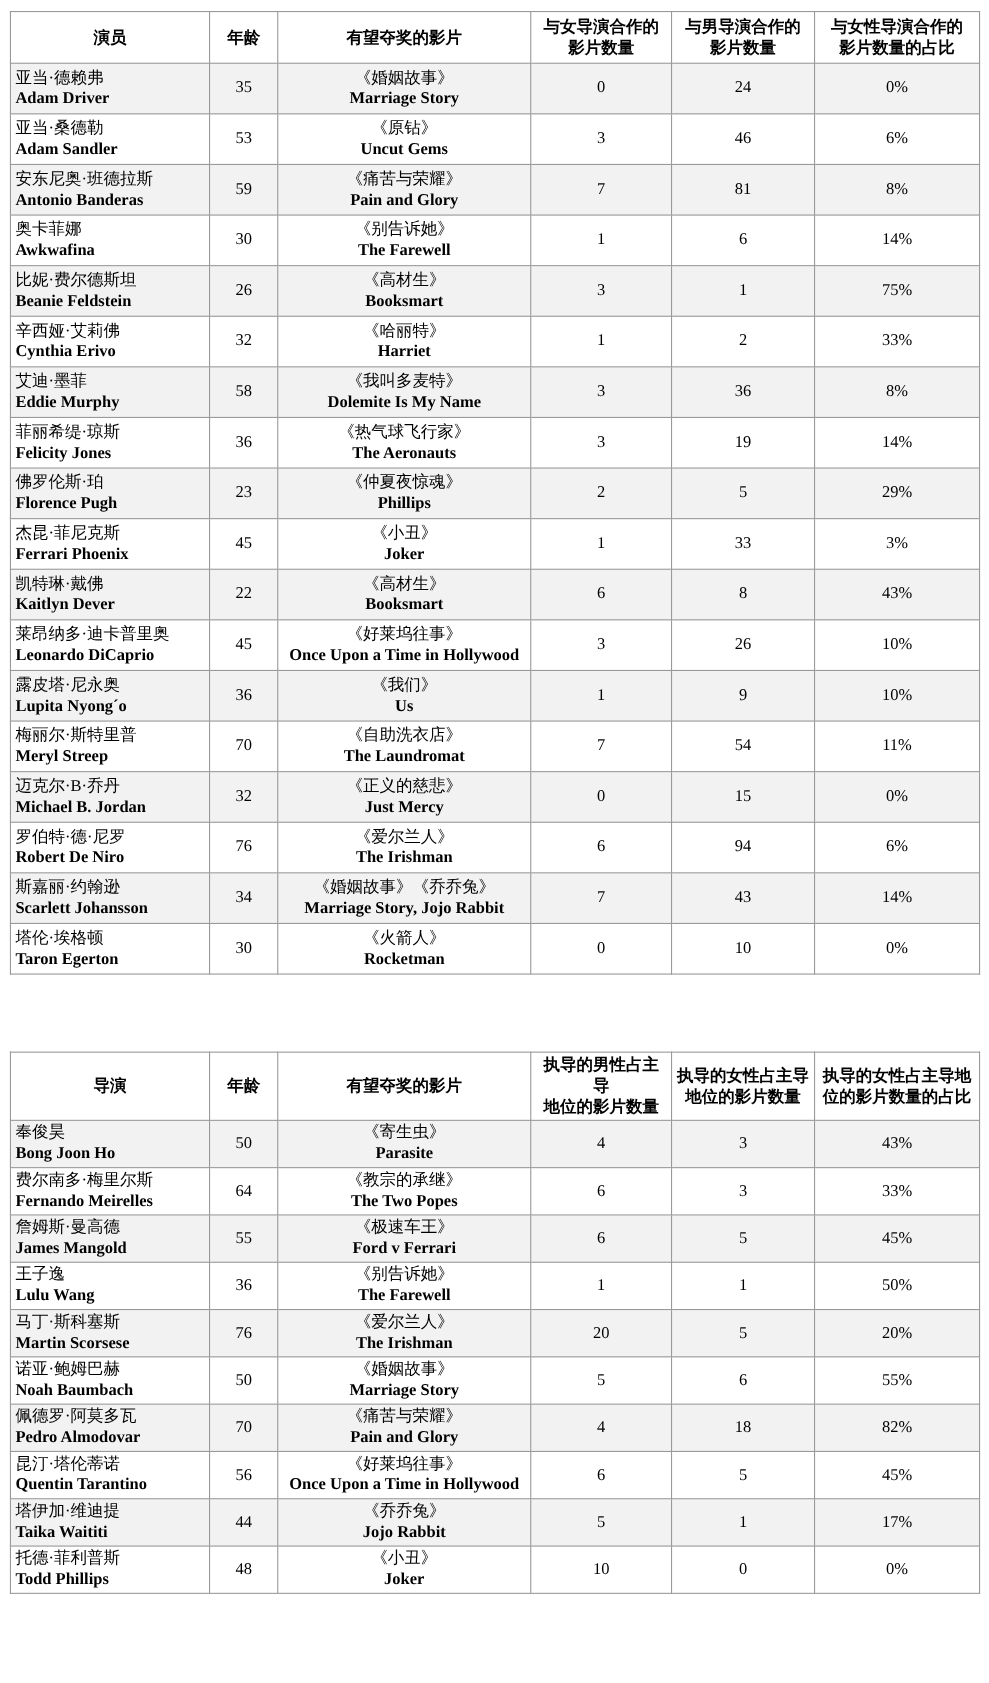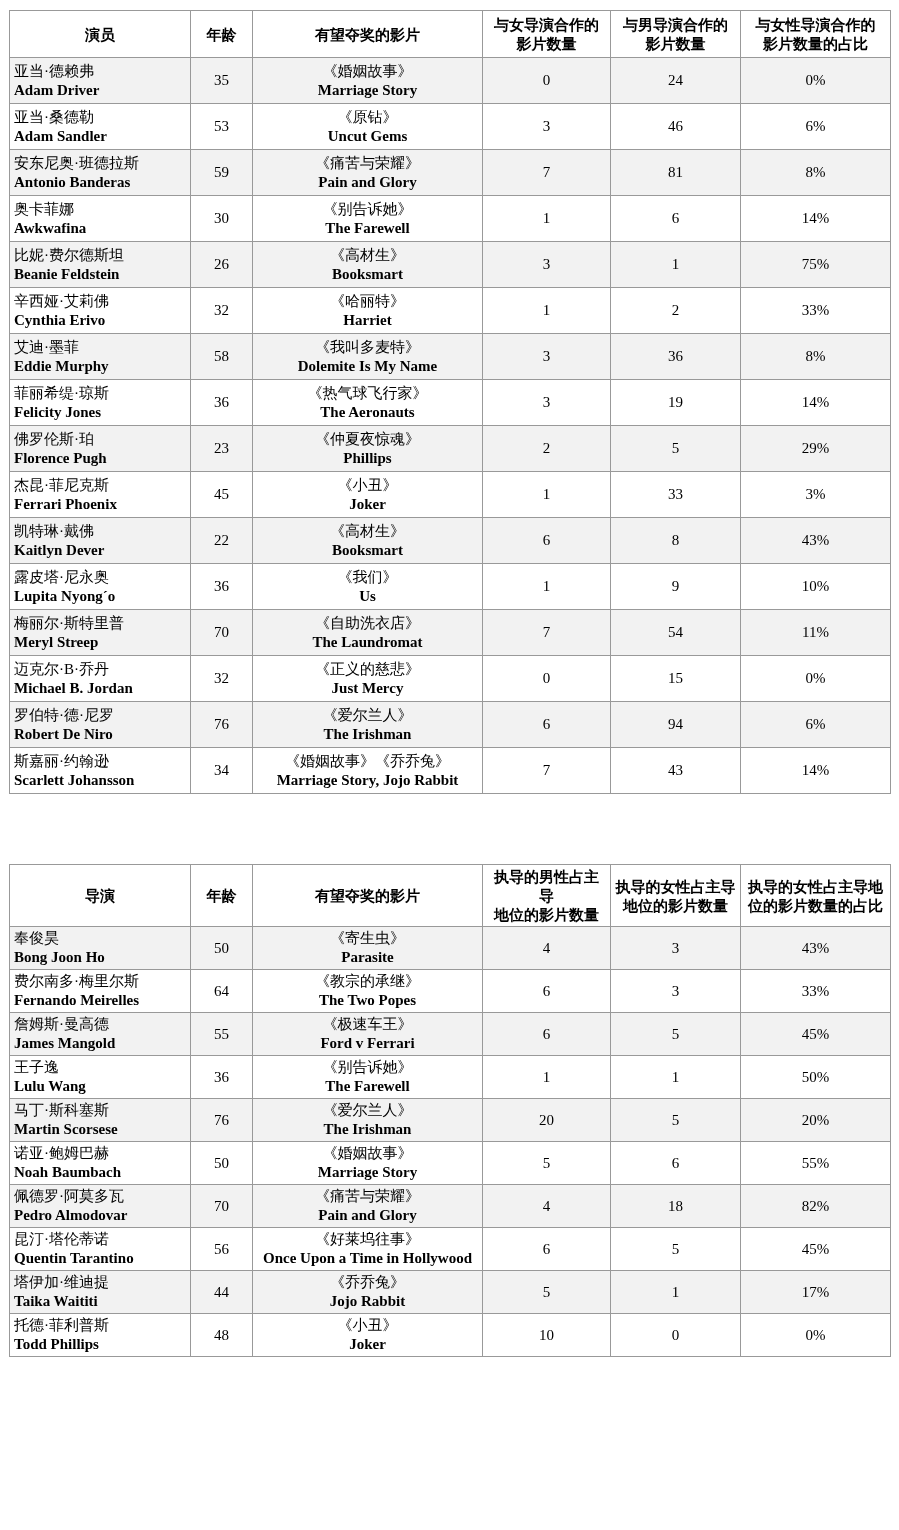--- a/index.html
+++ b/index.html
@@ -225,20 +225,34 @@
     <td class="c-film">
       <span class="zh">《高材生》</span>
       <span class="en">Booksmart</span>
     </td>
     <td class="c-num">6</td>
     <td class="c-num">8</td>
     <td class="c-num">43%</td>
   </tr>
         <tr>
     <td class="c-name">
+      <span class="zh">莱昂纳多·迪卡普里奥</span>
+      <span class="en">Leonardo DiCaprio</span>
+    </td>
+    <td class="c-age">45</td>
+    <td class="c-film">
+      <span class="zh">《好莱坞往事》</span>
+      <span class="en">Once Upon a Time in Hollywood</span>
+    </td>
+    <td class="c-num">3</td>
+    <td class="c-num">26</td>
+    <td class="c-num">10%</td>
+  </tr>
+        <tr>
+    <td class="c-name">
       <span class="zh">露皮塔·尼永奥</span>
       <span class="en">Lupita Nyong´o</span>
     </td>
     <td class="c-age">36</td>
     <td class="c-film">
       <span class="zh">《我们》</span>
       <span class="en">Us</span>
     </td>
     <td class="c-num">1</td>
     <td class="c-num">9</td>
@@ -292,20 +306,34 @@
       <span class="en">Scarlett Johansson</span>
     </td>
     <td class="c-age">34</td>
     <td class="c-film">
       <span class="zh">《婚姻故事》《乔乔兔》</span>
       <span class="en">Marriage Story, Jojo Rabbit</span>
     </td>
     <td class="c-num">7</td>
     <td class="c-num">43</td>
     <td class="c-num">14%</td>
+  </tr>
+        <tr>
+    <td class="c-name">
+      <span class="zh">塔伦·埃格顿</span>
+      <span class="en">Taron Egerton</span>
+    </td>
+    <td class="c-age">30</td>
+    <td class="c-film">
+      <span class="zh">《火箭人》</span>
+      <span class="en">Rocketman</span>
+    </td>
+    <td class="c-num">0</td>
+    <td class="c-num">10</td>
+    <td class="c-num">0%</td>
   </tr>
       </tbody>
   </table>
 
   <div class="tables-gap"></div>
 
   <table class="data-table" id="directors-table">
     <colgroup>
       <col class="w-name">
         <col class="w-age">

